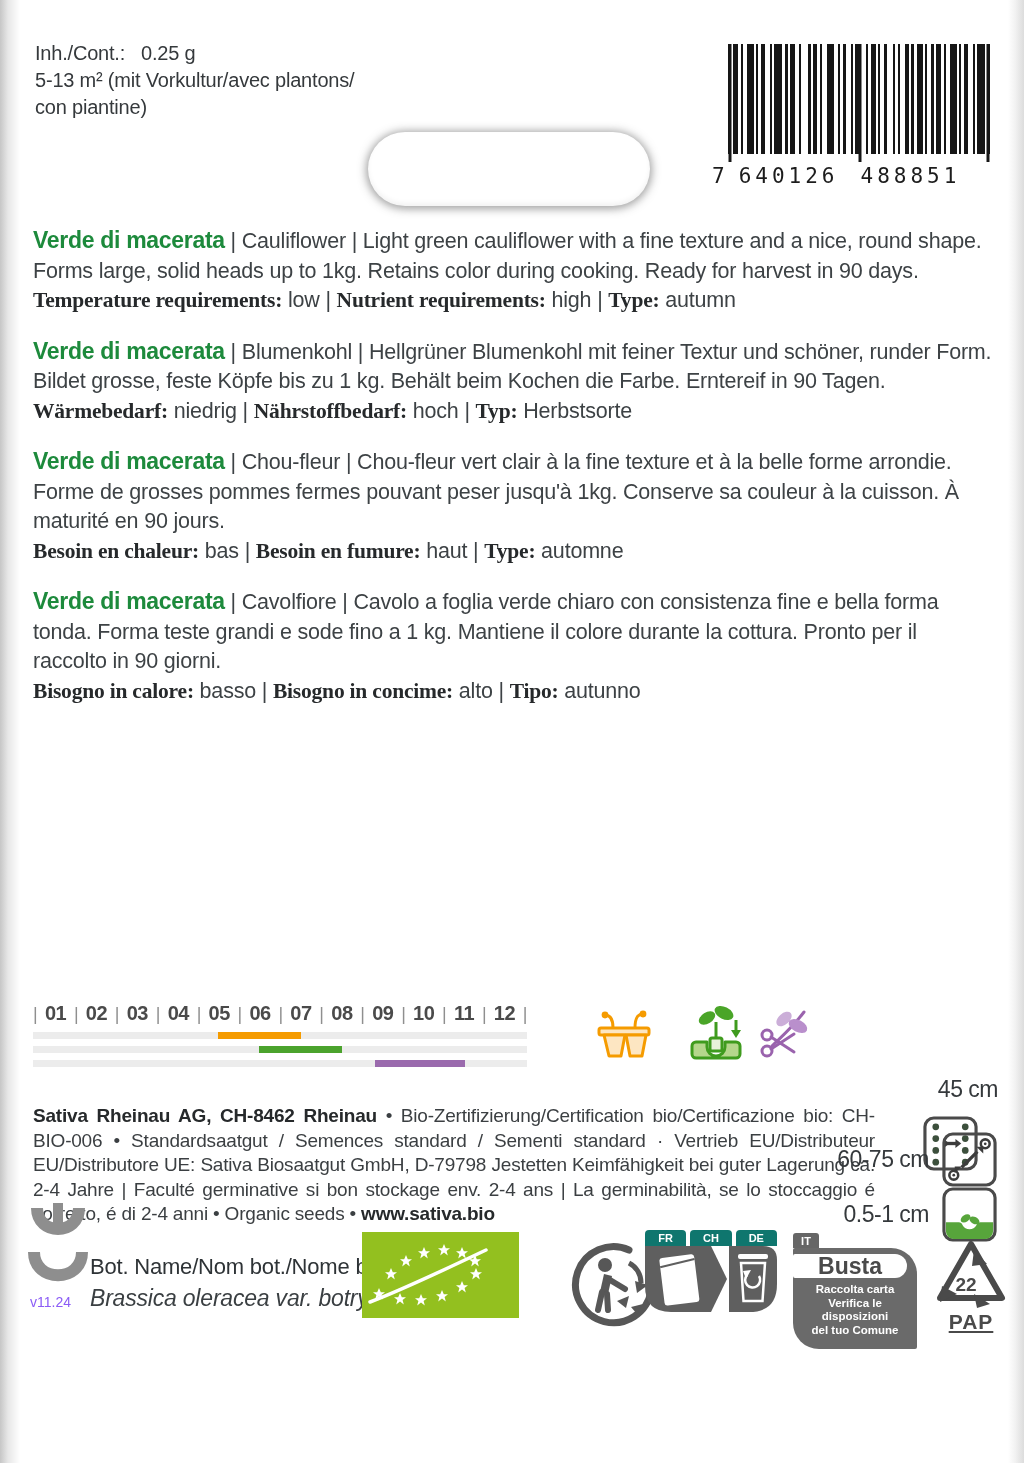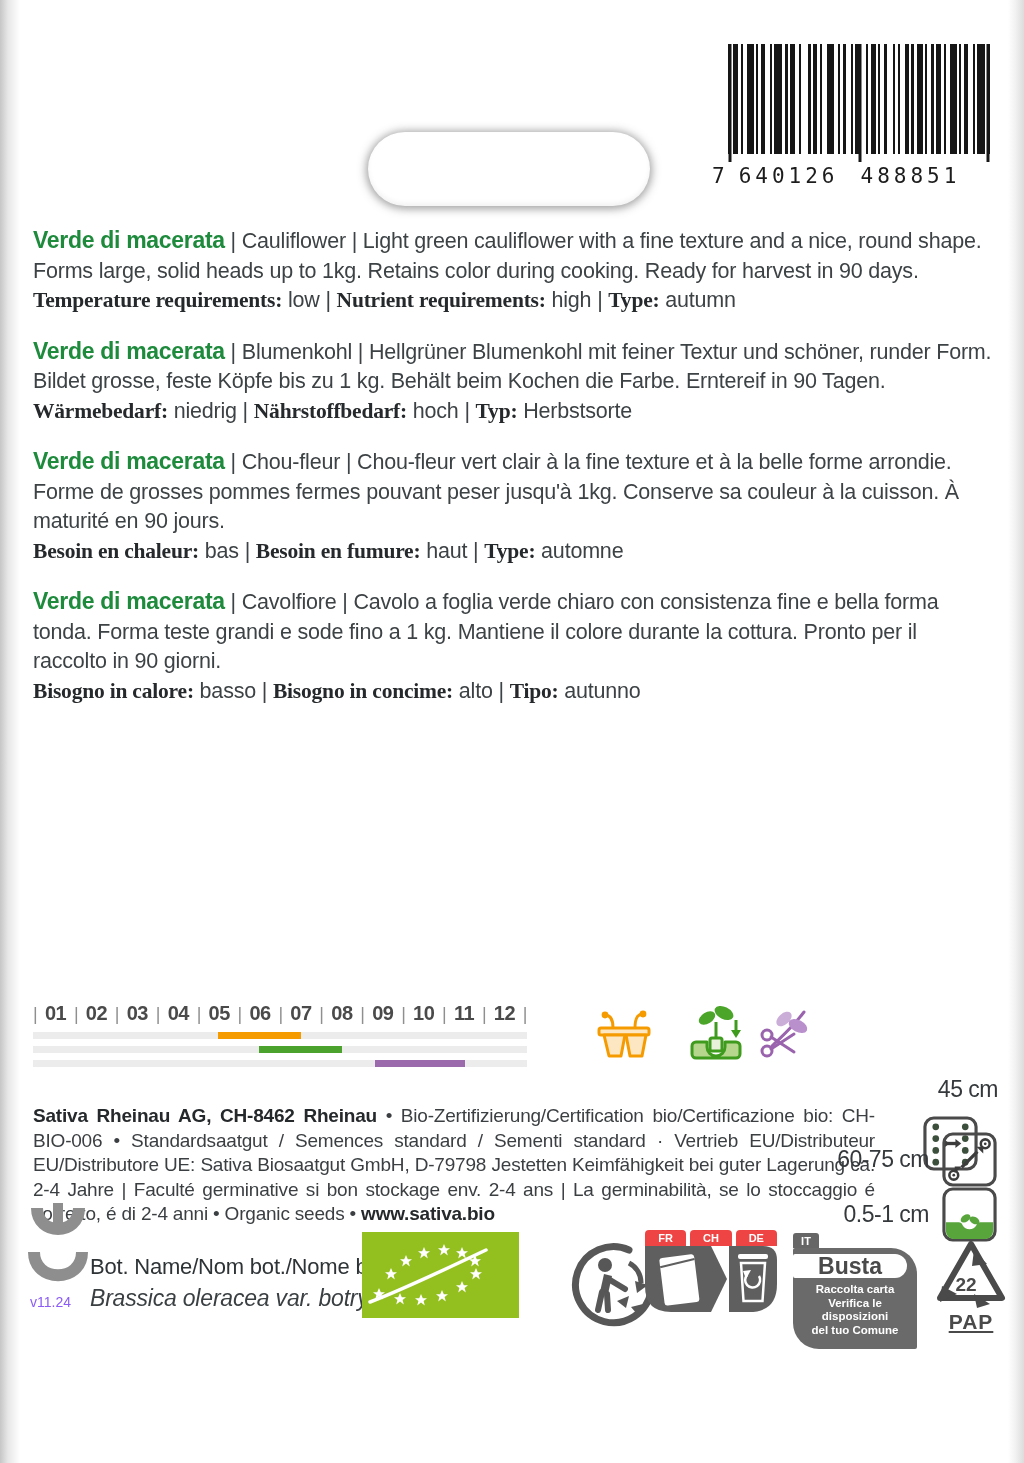--- a/index.html
+++ b/index.html
@@ -61,21 +61,21 @@
   .version{position:absolute;left:30px;top:1294px;font-size:14px;color:#8b5cf6;letter-spacing:0;}
   .botname{position:absolute;left:90px;top:1254px;}
   .botname .l1{font-size:22px;color:#2e3336;}
   .botname .l2{font-size:23px;font-style:italic;color:#3a3f42;margin-top:5px;}
 
   .eu-logo{position:absolute;left:362px;top:1232px;}
   .triman{position:absolute;left:571px;top:1241px;}
 
   .frchde{position:absolute;left:641px;top:1230px;width:136px;}
   .tabs{display:flex;gap:4px;margin-left:4px;}
-  .tab{width:52px;height:16px;background:#ef4444;color:#fff;font-size:11px;font-weight:700;
+  .tab{width:52px;height:16px;background:#0f766e;color:#fff;font-size:11px;font-weight:700;
        display:flex;align-items:center;justify-content:center;border-radius:4px 4px 0 0;letter-spacing:0;}
 
   .it-busta{position:absolute;left:793px;top:1233px;width:124px;}
   .it-tab{width:26px;height:15px;background:#666;color:#fff;font-size:11px;font-weight:700;
           display:flex;align-items:center;justify-content:center;border-radius:3px 3px 0 0;letter-spacing:0;}
   .busta-body{background:#6a6a6a;border-radius:2px 26px 2px 26px;padding-top:6px;overflow:hidden;}
   .busta-band{background:#fff;height:24px;margin-right:10px;border-radius:2px 12px 12px 2px;
               display:flex;align-items:center;justify-content:center;
               font-size:23px;font-weight:700;color:#4a4a4a;letter-spacing:0;}
   .busta-lines{color:#fff;font-size:11.5px;font-weight:700;line-height:13.5px;text-align:center;
@@ -86,20 +86,27 @@
   .pap-num{position:absolute;left:0;top:38px;width:78px;text-align:center;
            font-size:19px;font-weight:700;color:#4a4a4a;letter-spacing:0;}
 </style>
 </head>
 <body>
 
 <div class="page">
   <div class="edge-left"></div>
   <div class="edge-right"></div>
 
+  <div class="top-info">
+    <div>
+      <span>Inh./Cont.:</span><span class="val">0.25 g</span>
+    </div>
+    <div>5-13 m² (mit Vorkultur/avec plantons/</div>
+    <div>con piantine)</div>
+  </div>
 
   <div class="barcode">
     <svg width="282" height="118" viewBox="0 0 282 118">
       <line x1="16" y1="55" x2="278" y2="55" stroke="#161616" stroke-width="110" stroke-dasharray="3 2 5 3 2 4 7 2 2 3 4 5 2 2 8 3 3 2 5 4 2 7 3 2 4 3 2 5 7 4 2 3 3 5 2 2 4 7 2 3 5 2 2 4 3 6 2 3 2 5 4 2 3 3 6 2 2 4"></line>
       <line x1="18" y1="0" x2="18" y2="118" stroke="#161616" stroke-width="3"></line>
       <line x1="148" y1="0" x2="148" y2="118" stroke="#161616" stroke-width="3"></line>
       <line x1="276" y1="0" x2="276" y2="118" stroke="#161616" stroke-width="3"></line>
     </svg>
     <div class="bc-digits">
       <span class="lead">7</span>

